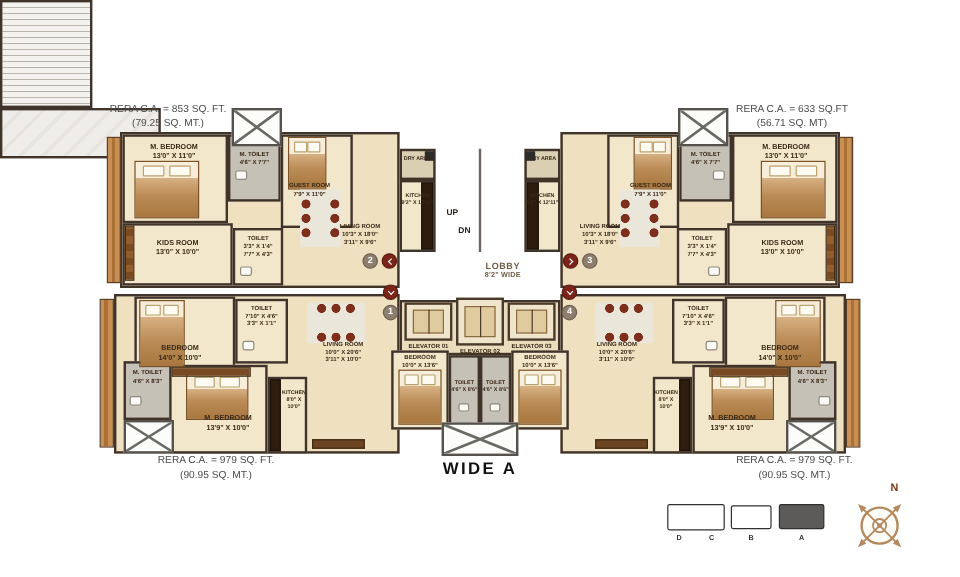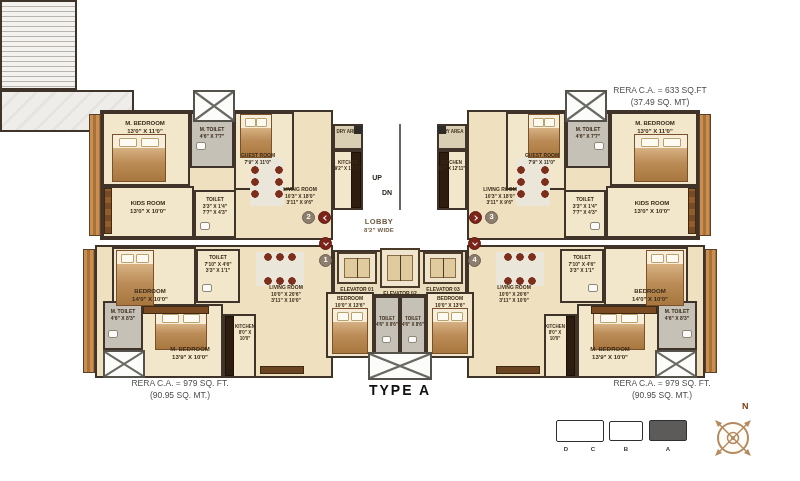--- a/index.html
+++ b/index.html
@@ -127,21 +127,21 @@
   <div class="r" style="left:437px;top:150px;width:30px;height:60px"></div>
   <div class="counter" style="left:439px;top:152px;width:10px;height:56px"></div>
   <div class="wm" style="left:438px;top:126px;width:8px;height:8px"></div>
 
   <div class="stairs" style="left:362px;top:122px;width:77px;height:90px"></div>
   <div class="divider" style="left:399px;top:124px;width:2px;height:86px"></div>
   <div class="updn" style="left:368px;top:174px;width:18px"><span>UP</span></div>
   <div class="updn" style="left:378px;top:189px;width:18px"><span>DN</span></div>
 
   <div class="lobby" style="left:333px;top:210px;width:134px;height:42px"></div>
-  <div class="lab lobby-lab" style="left:342px;top:217px;width:74px">
+  <div class="lab lobby-lab" style="left:382px;top:217px;width:74px">
     <div>LOBBY</div>
     <div class="sub">8'2" WIDE</div>
   </div>
 
   <div class="r eband" style="left:333px;top:250px;width:134px;height:46px"></div>
   <div class="elev" style="left:337px;top:252px;width:40px;height:32px"></div>
   <div class="elev" style="left:380px;top:248px;width:40px;height:40px"></div>
   <div class="elev" style="left:423px;top:252px;width:40px;height:32px"></div>
   <div class="lab t5" style="left:333px;top:286px;width:48px">
       <div>ELEVATOR 01</div>
@@ -352,34 +352,38 @@
   <div class="mkn" style="left:319px;top:254px"><span>1</span></div>
   <div class="mkr right" style="left:469px;top:211px">
       <i></i>
     </div>
   <div class="mkn" style="left:485px;top:211px"><span>3</span></div>
   <div class="mkr down" style="left:468px;top:237px">
       <i></i>
     </div>
   <div class="mkn" style="left:468px;top:254px"><span>4</span></div>
 
+  <div class="rera" style="left:65px;top:84px;width:150px">
+    <div>RERA C.A. = 853 SQ. FT.</div>
+      <div>(79.25 SQ. MT.)</div>
+    </div>
   <div class="rera" style="left:585px;top:84px;width:150px">
     <div>RERA C.A. = 633 SQ.FT</div>
-      <div>(37.49 SQ. MT)</div>
+      <div>(56.71 SQ. MT)</div>
     </div>
   <div class="rera" style="left:105px;top:377px;width:150px">
     <div>RERA C.A. = 979 SQ. FT.</div>
       <div>(90.95 SQ. MT.)</div>
     </div>
   <div class="rera" style="left:587px;top:377px;width:150px">
     <div>RERA C.A. = 979 SQ. FT.</div>
       <div>(90.95 SQ. MT.)</div>
     </div>
 
-  <div class="title" style="left:330px;top:382px;width:140px"><span>TYPE A</span></div>
+  <div class="title" style="left:330px;top:382px;width:140px"><span>WIDE A</span></div>
 
   <div class="kshape" style="left:556px;top:420px;width:48px;height:22px"></div>
   <div class="kshape" style="left:609px;top:421px;width:34px;height:20px"></div>
   <div class="kshape fill" style="left:649px;top:420px;width:38px;height:21px"></div>
   <div class="klab" style="left:561px;top:446px"><span>D</span></div>
   <div class="klab" style="left:588px;top:446px"><span>C</span></div>
   <div class="klab" style="left:621px;top:446px"><span>B</span></div>
   <div class="klab" style="left:663px;top:446px"><span>A</span></div>
 
   <div class="north" style="left:742px;top:401px"><span>N</span></div>

